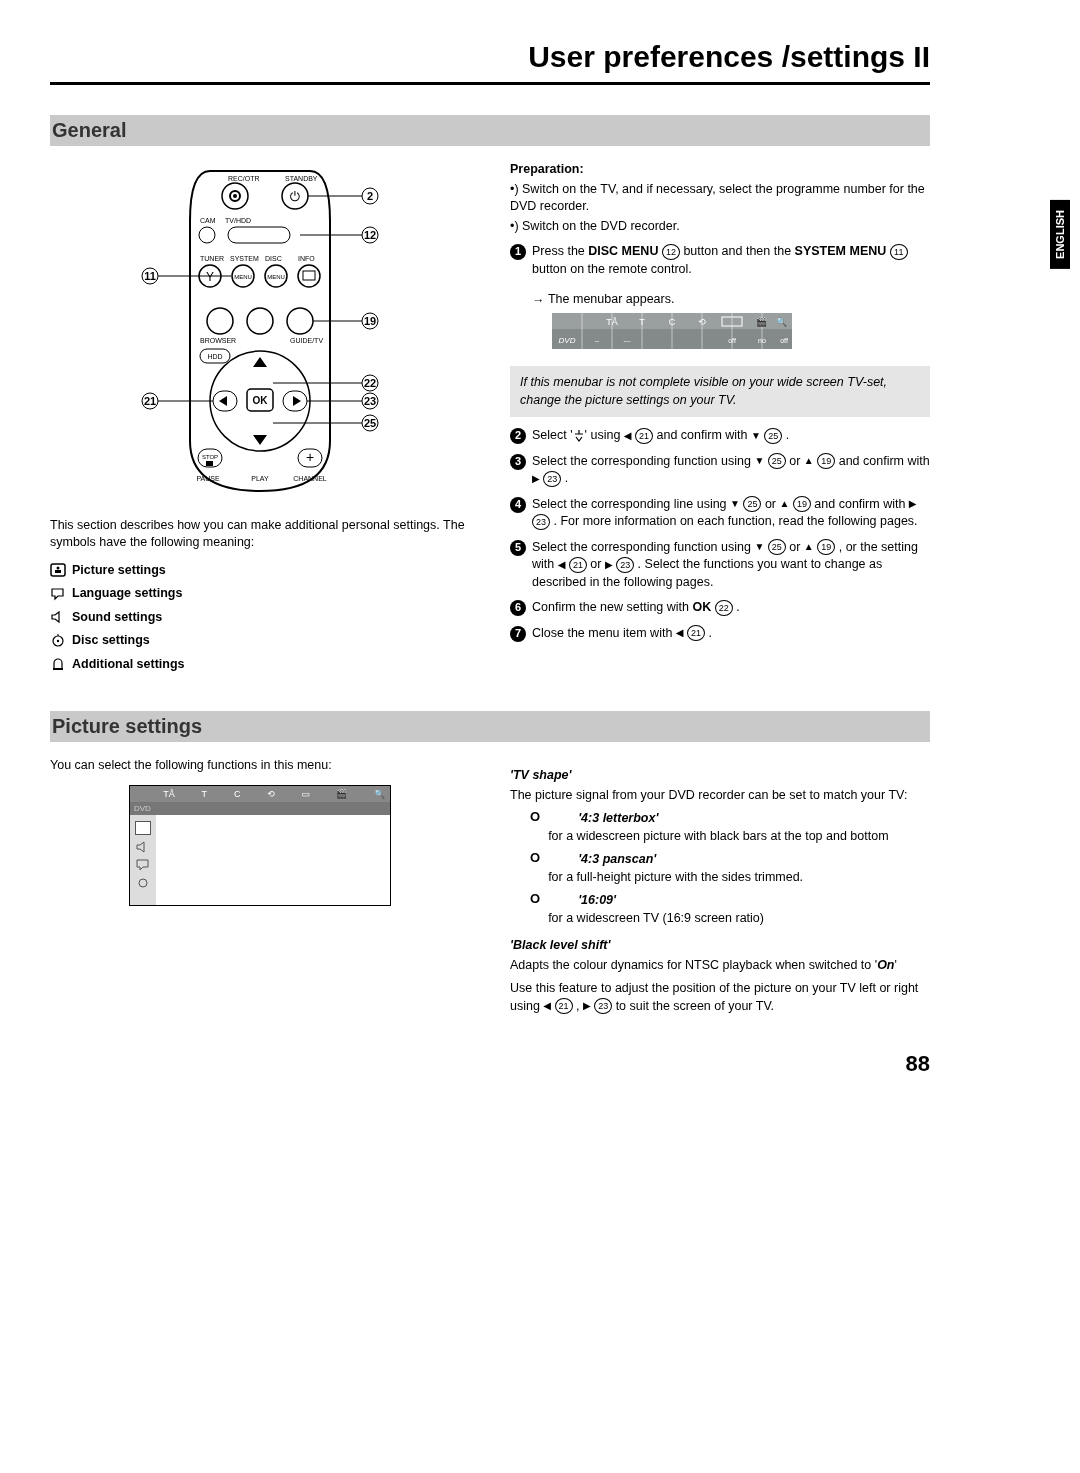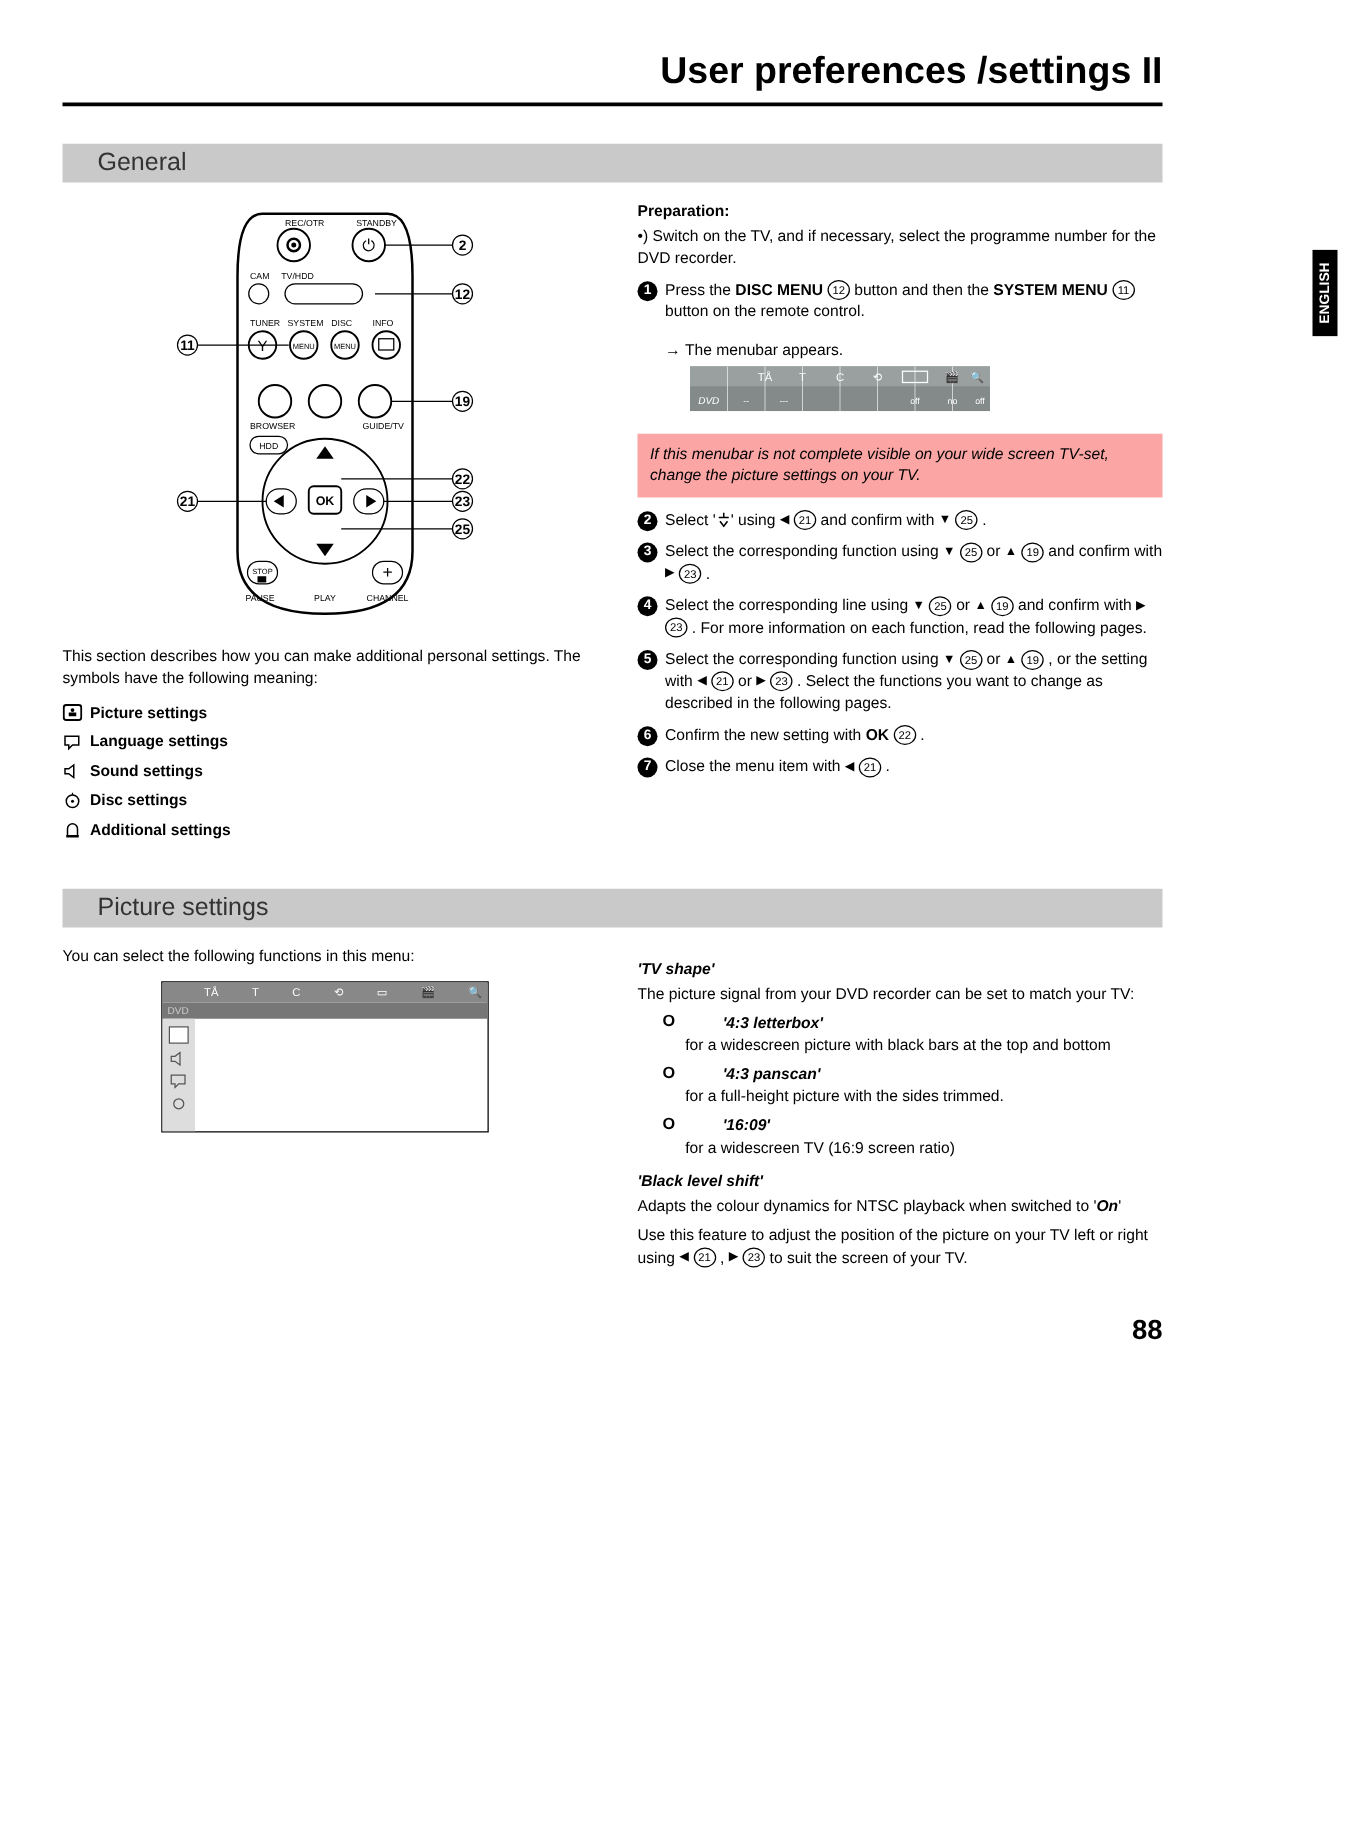--- a/index.html
+++ b/index.html
@@ -28,23 +28,23 @@
     font-size: 11px;
     font-weight: bold;
     padding: 10px 4px;
     writing-mode: vertical-rl;
     text-orientation: mixed;
     transform: rotate(180deg);
   }
   .section-bar {
     background: #c9c9c9;
     font-size: 20px;
-    font-weight: normal;
+    font-weight: bold;
     color: #333;
-    padding: 4px 28px;
+    padding: 4px 2px;
     margin-bottom: 15px;
   }
   .two-col {
     display: flex;
     gap: 40px;
     margin-bottom: 30px;
   }
   .col {
     flex: 1;
     font-size: 12.5px;
@@ -89,21 +89,21 @@
     justify-content: center;
     flex: 0 0 auto;
     margin-top: 1px;
   }
   .step-body { flex: 1; }
   .menubar-img {
     width: 240px;
     margin: 4px 0 4px 20px;
   }
   .note-box {
-    background: #fca5a5;
+    background: #e5e5e5;
     font-style: italic;
     padding: 8px 10px;
     margin: 8px 0 10px 0;
   }
   .circ-ref {
     display: inline-block;
     border: 1px solid #000;
     border-radius: 50%;
     min-width: 14px;
     height: 14px;
@@ -326,20 +326,21 @@
             <rect x="3" y="11" width="10" height="2" fill="#000"></rect>
           </svg>
         <span>Additional settings</span>
       </div>
     </div>
   </div>
 
   <div class="col">
     <div class="prep-title">Preparation:</div>
     <div class="bullet-line">•) Switch on the TV, and if necessary, select the programme number for the DVD recorder.</div>
+    <div class="bullet-line">•) Switch on the DVD recorder.</div>
 
     <div class="step">
       <span class="step-num">1</span>
       <div class="step-body">
         <span>Press the </span><b>DISC MENU</b> <span class="circ-ref">12</span><span> button and then the </span><b>SYSTEM MENU</b> <span class="circ-ref">11</span><span> button on the remote control.</span>
         <div class="sub-arrow" style="margin-top:13px;">The menubar appears.</div>
         <svg class="menubar-img" viewBox="0 0 240 36">
           <rect x="0" y="0" width="240" height="36" fill="#848a8a"></rect>
           <rect x="0" y="0" width="240" height="16" fill="#9aa0a0"></rect>
           <g stroke="#fff" stroke-width="0.5">

